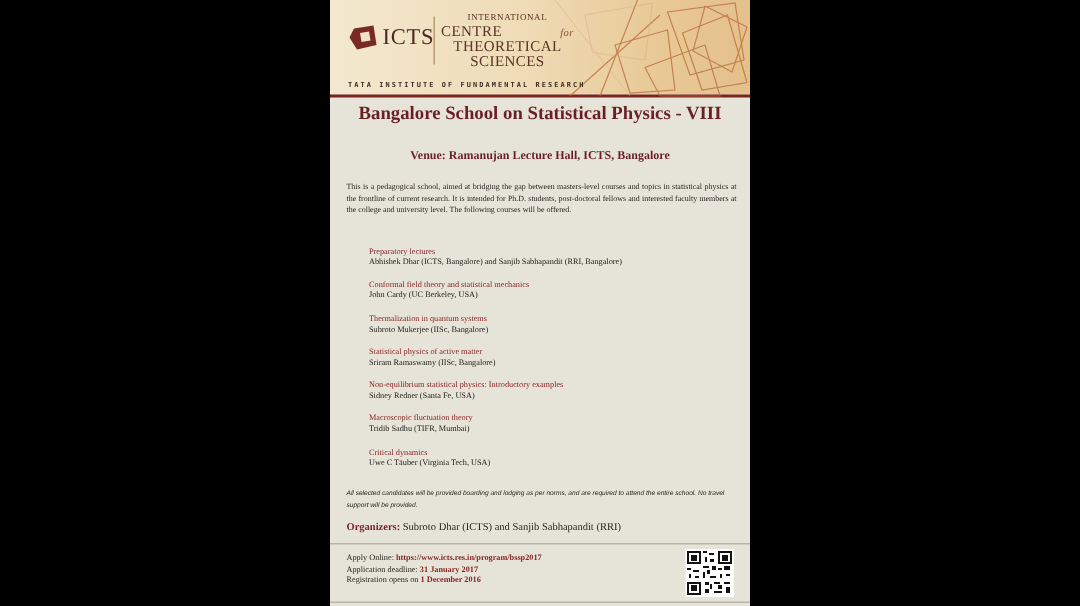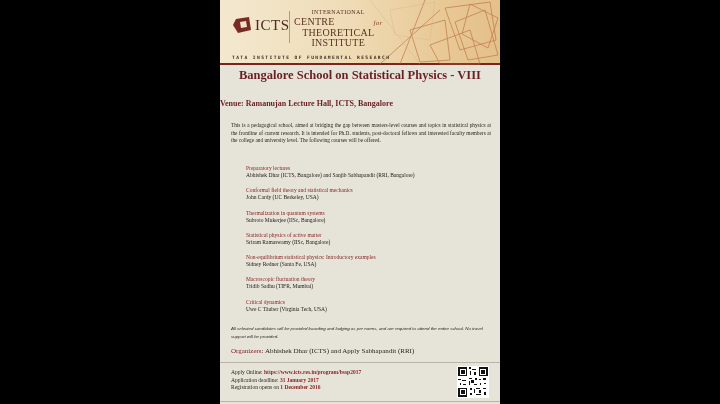--- a/index.html
+++ b/index.html
@@ -37,40 +37,40 @@
     }
     .title {
       position: absolute; left: 0; top: 68px; width: 280px; text-align: center;
       font-size: 12.5px; font-weight: bold; color: #6a1f24;
     }
     .dates {
       position: absolute; left: 0; top: 88px; width: 280px; text-align: center;
       font-size: 8.5px; font-weight: bold; color: #6a1f24;
     }
     .venue {
-      position: absolute; left: 0; top: 99px; width: 280px; 
+      position: absolute; left: 0; top: 99px; width: 280px; text-align: center;
       font-size: 8px; font-weight: bold; color: #6a1f24;
     }
     .intro {
       position: absolute; left: 11px; top: 122px; width: 260px;
       font-size: 5.3px; line-height: 7.6px; text-align: justify; color: #2a2420;
     }
     .courses { position: absolute; left: 26px; top: 165px; width: 250px; }
     .course { height: 22.3px; }
     .course-title { font-size: 5.5px; line-height: 7px; color: #8a2424; display: block; }
     .course-lect { font-size: 5.5px; line-height: 7px; color: #1e1a16; display: block; }
     .note {
       position: absolute; left: 11px; top: 325px; width: 260px;
       font-family: "Liberation Sans", sans-serif; font-style: italic;
       font-size: 4.4px; line-height: 7.5px; color: #2a2420;
     }
     .organizers {
       position: absolute; left: 11px; top: 347px; font-size: 7px; color: #2a2420;
     }
-    .organizers .lab { color: #7a1f24; font-weight: normal; }
+    .organizers .lab { color: #7a1f24; font-weight: bold; }
     .footer-rule { position: absolute; left: 0; top: 362px; width: 280px; height: 1px; background: #b8b4a8; }
     .footer {
       position: absolute; left: 11px; top: 369px; font-size: 5.5px; line-height: 7.5px; color: #2a2420;
     }
     .footer .hl { color: #8a2424; font-weight: bold; }
     .qr { position: absolute; left: 237px; top: 366px; width: 32px; height: 32px; background: #fff; }
     .bottom-rule { position: absolute; left: 0; top: 401px; width: 280px; height: 1px; background: #b8b4a8; }
   </style>
 </head>
 <body>
@@ -97,21 +97,21 @@
       <svg class="logo-mark" viewBox="0 0 20 18">
         <polygon points="4,3 17,1 19,14 6,17 1,9" fill="#7a2a26"></polygon>
         <polygon points="8,6 14,5 15,11 9,12" fill="#f0e2c6"></polygon>
       </svg>
       <span class="logo-icts">ICTS</span>
       <div class="logo-divider"></div>
       <div class="logo-name">
         <span class="small">INTERNATIONAL</span>
         <span class="big"><span>CENTRE</span> <i>for</i></span>
         <span class="big">THEORETICAL</span>
-        <span class="big">INSTITUTE</span>
+        <span class="big">SCIENCES</span>
       </div>
       <div class="tifr">TATA INSTITUTE OF FUNDAMENTAL RESEARCH</div>
     </div>
 
     <div class="title">Bangalore School on Statistical Physics - VIII</div>
     <div class="venue">Venue: Ramanujan Lecture Hall, ICTS, Bangalore</div>
 
     <p class="intro">This is a pedagogical school, aimed at bridging the gap between masters-level courses and topics in statistical physics at the frontline of current research. It is intended for Ph.D. students, post-doctoral fellows and interested faculty members at the college and university level. The following courses will be offered.</p>
 
     <div class="courses">
@@ -142,21 +142,21 @@
       <div class="course">
         <span class="course-title">Critical dynamics</span>
         <span class="course-lect">Uwe C Täuber (Virginia Tech, USA)</span>
       </div>
     </div>
 
     <p class="note">All selected candidates will be provided boarding and lodging as per norms, and are required to attend the entire school. No travel support will be provided.</p>
 
     <div class="organizers">
       <span class="lab">Organizers:</span>
-      <span>Abhishek Dhar (ICTS) and Apply Sabhapandit (RRI)</span>
+      <span>Subroto Dhar (ICTS) and Sanjib Sabhapandit (RRI)</span>
     </div>
 
     <div class="footer-rule"></div>
 
     <div class="footer">
       <div>
         <span>Apply Online:</span>
         <span class="hl">https://www.icts.res.in/program/bssp2017</span>
       </div>
       <div>

